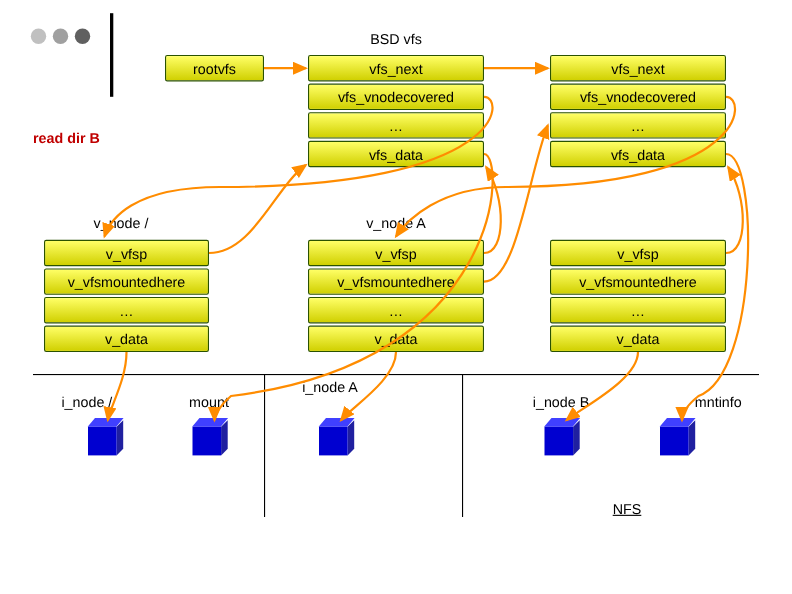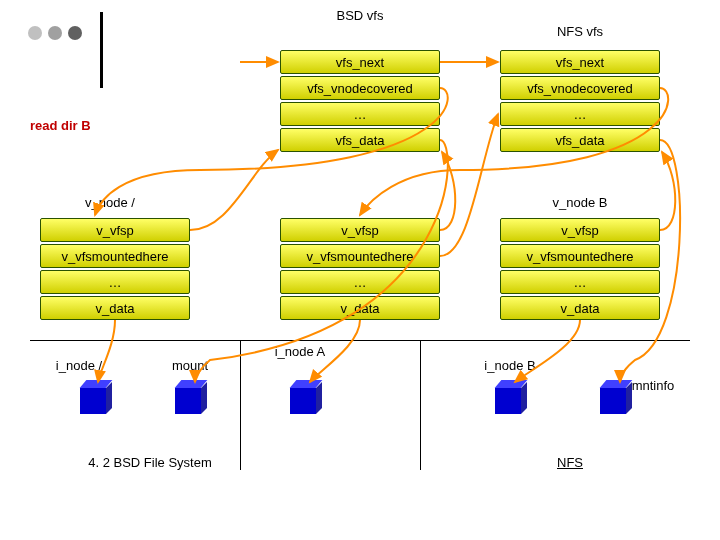--- a/index.html
+++ b/index.html
@@ -113,38 +113,38 @@
 
 <div class="slide">
 
   <div class="bullets">
     <div class="bullet b1"></div>
     <div class="bullet b2"></div>
     <div class="bullet b3"></div>
   </div>
   <div class="vline"></div>
 
-  <div class="lbl" style="left:300px; top:8px; width:120px;text-align:center;">BSD vfs</div>
-  <div class="lbl" style="left:520px; top:24px; width:120px;">NFS vfs</div>
-
+  <div class="lbl" style="left:300px; top:28px; width:120px;text-align:center;">BSD vfs</div>
+
+  <div class="box" style="left:150px; top:50px; width:90px;">rootvfs</div>
 
   <div class="lbl red" style="left:30px; top:118px;">read dir B</div>
 
   <div class="box" style="left:280px; top:50px; width:160px;">vfs_next</div>
   <div class="box" style="left:280px; top:76px; width:160px;">vfs_vnodecovered</div>
   <div class="box" style="left:280px; top:102px; width:160px;">…</div>
   <div class="box" style="left:280px; top:128px; width:160px;">vfs_data</div>
 
   <div class="box" style="left:500px; top:50px; width:160px;">vfs_next</div>
   <div class="box" style="left:500px; top:76px; width:160px;">vfs_vnodecovered</div>
   <div class="box" style="left:500px; top:102px; width:160px;">…</div>
   <div class="box" style="left:500px; top:128px; width:160px;">vfs_data</div>
 
   <div class="lbl" style="left:50px; top:195px; width:120px;">v_node /</div>
-  <div class="lbl" style="left:520px; top:195px; width:120px;">v_node B</div>
+  <div class="lbl" style="left:300px; top:195px; width:120px;">v_node A</div>
 
   <div class="box" style="left:40px; top:218px; width:150px;">v_vfsp</div>
   <div class="box" style="left:40px; top:244px; width:150px;">v_vfsmountedhere</div>
   <div class="box" style="left:40px; top:270px; width:150px;">…</div>
   <div class="box" style="left:40px; top:296px; width:150px;">v_data</div>
 
   <div class="box" style="left:280px; top:218px; width:160px;">v_vfsp</div>
   <div class="box" style="left:280px; top:244px; width:160px;">v_vfsmountedhere</div>
   <div class="box" style="left:280px; top:270px; width:160px;">…</div>
   <div class="box" style="left:280px; top:296px; width:160px;">v_data</div>
@@ -156,21 +156,21 @@
 
   <div class="hline" style="left:30px; top:340px; width:660px;"></div>
 
   <div class="vline2" style="left:240px; top:340px; height:130px;"></div>
   <div class="vline2" style="left:420px; top:340px; height:130px;"></div>
 
   <div class="lbl" style="left:39px; top:358px; width:80px;">i_node /</div>
   <div class="lbl" style="left:160px; top:358px; width:60px;">mount</div>
   <div class="lbl" style="left:260px; top:344px; width:80px;">i_node A</div>
   <div class="lbl" style="left:470px; top:358px; width:80px;">i_node B</div>
-  <div class="lbl" style="left:623px; top:358px; width:60px;margin-top:20px;">mntinfo</div>
+  <div class="lbl" style="left:623px; top:358px; width:60px;">mntinfo</div>
 
   <div class="cube" style="left:80px; top:382px;">
       <div class="top"></div>
       <div class="side"></div>
       <div class="face"></div>
     </div>
   <div class="cube" style="left:175px; top:382px;">
       <div class="top"></div>
       <div class="side"></div>
       <div class="face"></div>
@@ -184,21 +184,20 @@
       <div class="top"></div>
       <div class="side"></div>
       <div class="face"></div>
     </div>
   <div class="cube" style="left:600px; top:382px;">
       <div class="top"></div>
       <div class="side"></div>
       <div class="face"></div>
     </div>
 
-  <div class="lbl" style="left:60px; top:455px; width:180px;">4. 2 BSD File System</div>
   <div class="lbl" style="left:540px; top:455px; width:60px;text-decoration:underline;">NFS</div>
 
   <svg class="arrows">
     <defs>
       <marker id="ah" markerWidth="8" markerHeight="8" refX="6" refY="3" orient="auto">
         <path d="M0,0 L7,3 L0,6 Z" fill="#ff8c00"></path>
       </marker>
     </defs>
     <g stroke="#ff8c00" stroke-width="2" fill="none" marker-end="url(#ah)">
 

